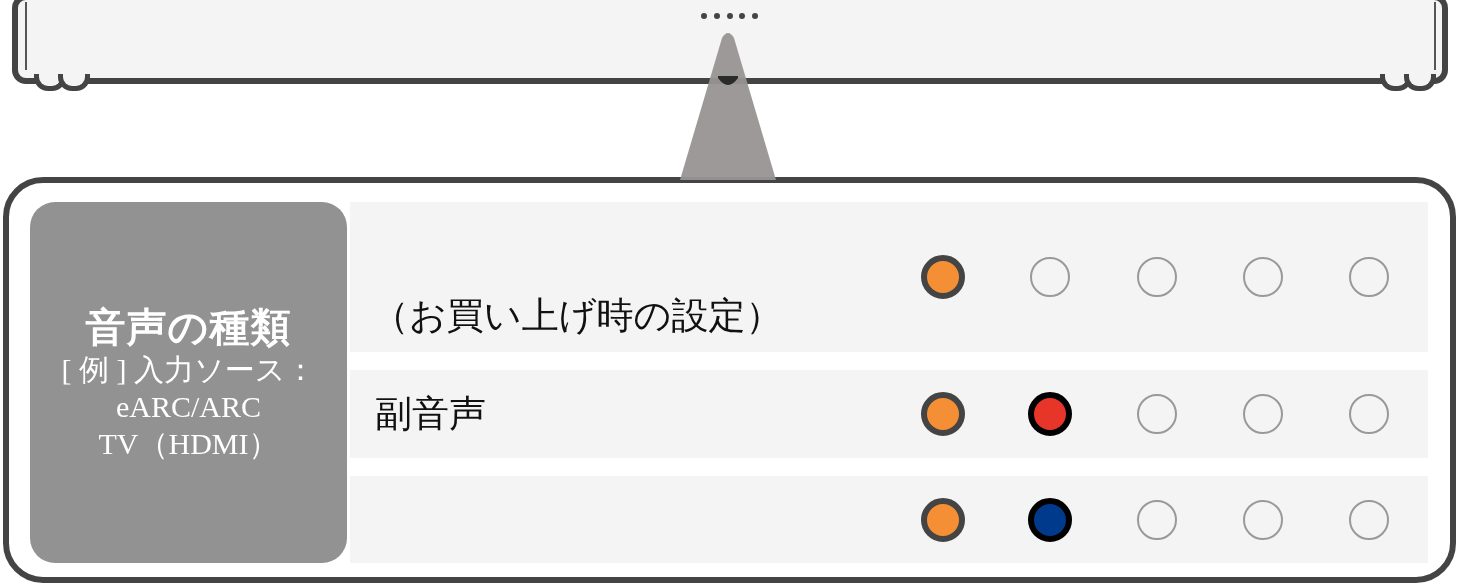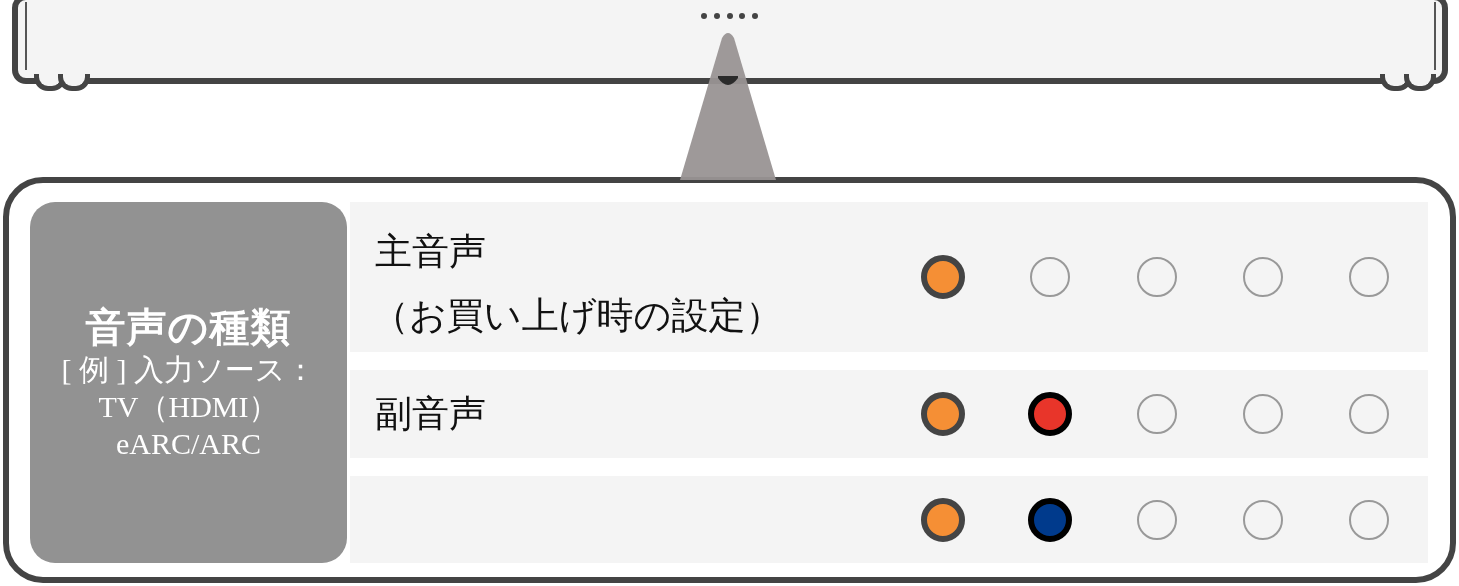--- a/index.html
+++ b/index.html
@@ -55,26 +55,25 @@
 <div class="abs panel"></div>
 
 <svg class="abs cone" width="1459" height="200">
   <path d="M680,180 L722,38 Q728,28 734,38 L776,180 Z" fill="#999494" fill-opacity="0.95"></path>
   <path d="M718,78 Q728,92 738,78 L738,76 L718,76 Z" fill="#2b2b2b"></path>
 </svg>
 
 <div class="abs header-cell">
   <div class="header-title">音声の種類</div>
   <div class="header-sub">[ 例 ] 入力ソース：</div>
+  <div class="header-sub">eARC/ARC</div>
   <div class="header-sub">TV（HDMI）</div>
-  <div class="header-sub">eARC/ARC</div>
 </div>
 
 <div class="abs row" style="top:202px;height:150px;">
-  <div class="row-label" style="top:26px;">主音声</div>
   <div class="row-label" style="top:90px;left:22px;">（お買い上げ時の設定）</div>
   <div class="lamp on-main" style="left:571px;top:53px;"></div>
   <div class="lamp off" style="left:680px;top:55px;"></div>
   <div class="lamp off" style="left:787px;top:55px;"></div>
   <div class="lamp off" style="left:893px;top:55px;"></div>
   <div class="lamp off" style="left:999px;top:55px;"></div>
 </div>
 
 <div class="abs row" style="top:370px;height:88px;">
   <div class="row-label" style="top:20px;">副音声</div>

